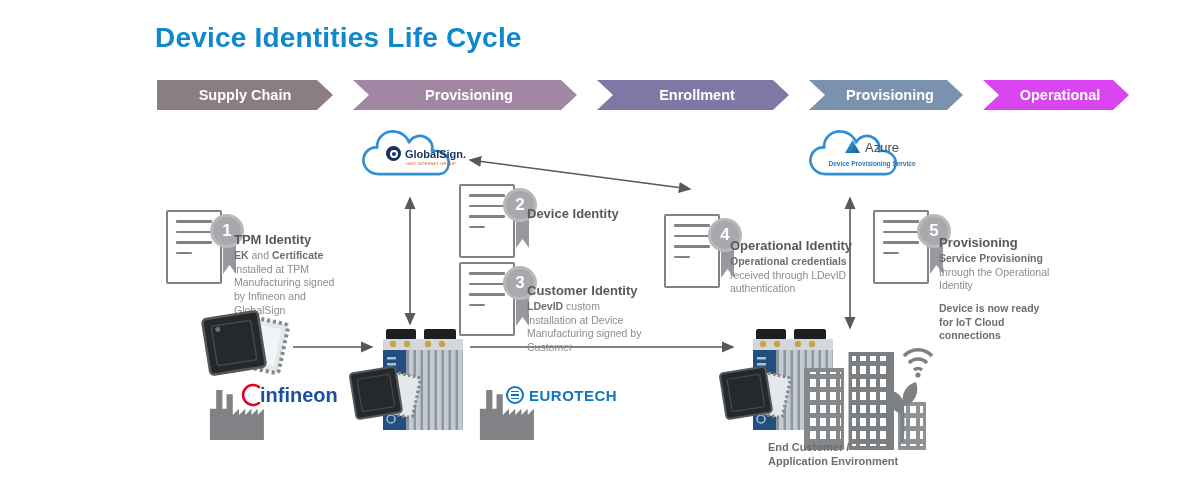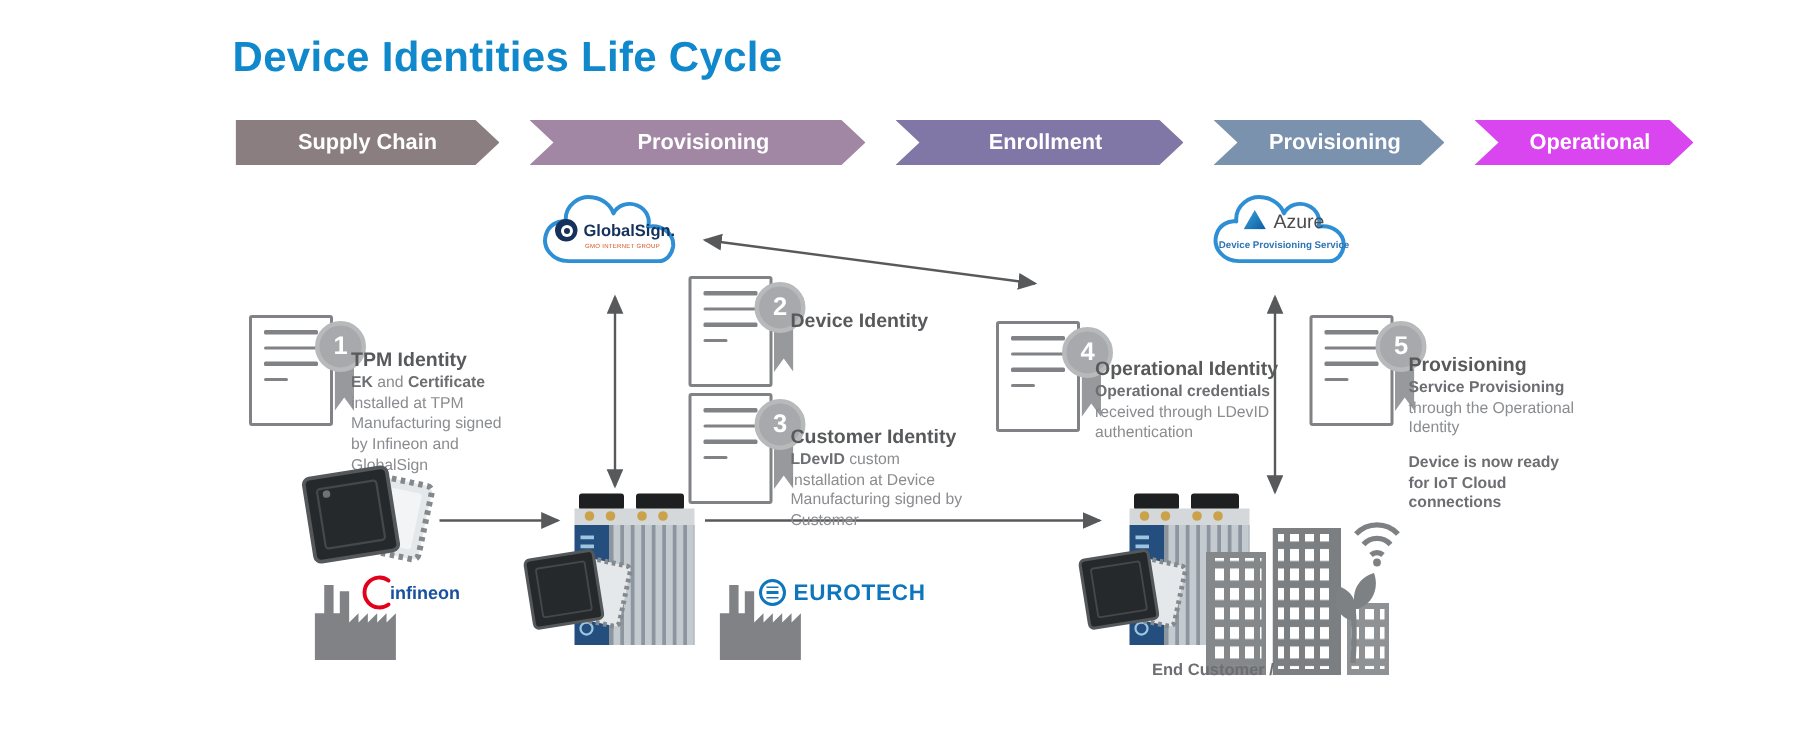--- a/index.html
+++ b/index.html
@@ -16,21 +16,21 @@
   .s1{background:#8b7e81;width:176px;}
   .s2{background:#a287a5;width:216px;}
   .s3{background:#8177a6;width:184px;}
   .s4{background:#7b92ae;width:146px;}
   .s5{background:#d946ef;width:138px;}
   
   .overlay{position:absolute;left:0;top:0;pointer-events:none;}
   
   .cloud{position:absolute;width:106px;height:64px;}
   .cloud svg{position:absolute;left:0;top:0;}
-  .cloud-inner{position:absolute;left:0;top:0;width:100%;height:100%;}
+  .cloud-inner{position:absolute;left:16px;top:0;width:100%;height:100%;}
   .gs-row{position:absolute;left:14px;top:26px;display:flex;align-items:center;gap:4px;}
   .gs-eye{width:15px;height:15px;border-radius:50%;background:#16325c;display:flex;align-items:center;justify-content:center;}
   .gs-eye-in{width:8px;height:8px;border-radius:50%;background:#fff;display:flex;align-items:center;justify-content:center;}
   .gs-eye-dot{width:4px;height:4px;border-radius:50%;background:#16325c;}
   .gs-name{font-size:11px;font-weight:bold;color:#16325c;}
   .gs-tag{position:absolute;left:34px;top:41px;font-size:4px;color:#d9531e;letter-spacing:0.2px;}
   .az-row{position:absolute;left:26px;top:20px;display:flex;align-items:flex-start;gap:5px;}
   .az-tri{width:15px;height:13px;clip-path:polygon(50% 0,100% 100%,0 100%);background:linear-gradient(135deg,#3aa6de,#0c5ba0);}
   .az-name{font-size:13px;color:#4c4c4c;}
   .az-svc{position:absolute;left:0;top:40px;width:100%;text-align:center;font-size:6.5px;font-weight:bold;color:#2e75b6;}
@@ -44,21 +44,21 @@
   .badge{position:absolute;top:4px;right:-20px;width:34px;height:34px;border-radius:50%;background:#a7a9ac;
          border:3px solid #b7b9bb;box-sizing:border-box;display:flex;align-items:center;justify-content:center;
          color:#fff;font-weight:bold;font-size:17px;}
   .cert-txt{position:absolute;margin-top:17px;}
   .cert-title{font-size:13px;font-weight:bold;color:#58595b;margin-bottom:2px;}
   .cert-body{font-size:10.5px;color:#8a8c8f;line-height:1.3;}
   .cert-body b{color:#6d6e71;}
   .cert-note{font-size:10.5px;font-weight:bold;color:#6d6e71;line-height:1.3;}
   
   .infineon{position:absolute;left:241px;top:383px;display:flex;align-items:center;}
-  .inf-name{font-size:12px;font-weight:bold;color:#1a50a0;margin-left:-5px;}
+  .inf-name{font-size:20px;font-weight:bold;color:#1a50a0;margin-left:-5px;}
   .eurotech{position:absolute;left:506px;top:386px;display:flex;align-items:center;gap:5px;}
   .eu-circ{width:14px;height:14px;border:2px solid #0e76bc;border-radius:50%;display:flex;flex-direction:column;justify-content:center;gap:2px;align-items:center;}
   .eu-circ i{display:block;width:8px;height:1.5px;background:#0e76bc;}
   .eu-name{font-size:15px;font-weight:bold;color:#0e76bc;letter-spacing:0.5px;}
   
   .endcust{position:absolute;left:768px;top:441px;width:180px;text-align:left;
            font-size:11px;font-weight:bold;color:#6d6e71;line-height:1.25;}
   .abs{position:absolute;}
 </style>
 </head>
@@ -331,15 +331,16 @@
     <circle cx="120" cy="37" r="2.6" fill="#7e8184"></circle>
     <g fill="#7e8184">
       <path d="M104,104 C105,90 105,78 104,66" stroke="#7e8184" stroke-width="3.5" fill="none"></path>
       <path d="M104,76 C94,74 89,63 95,53 C106,57 108,68 104,76 Z"></path>
       <path d="M106,68 C116,66 122,55 118,44 C107,47 102,58 106,68 Z"></path>
     </g>
   </svg>
 
   <div class="endcust">
     <div>End Customer /</div>
+    <div>Application Environment</div>
   </div>
 
 </div>
 
 </body></html>

